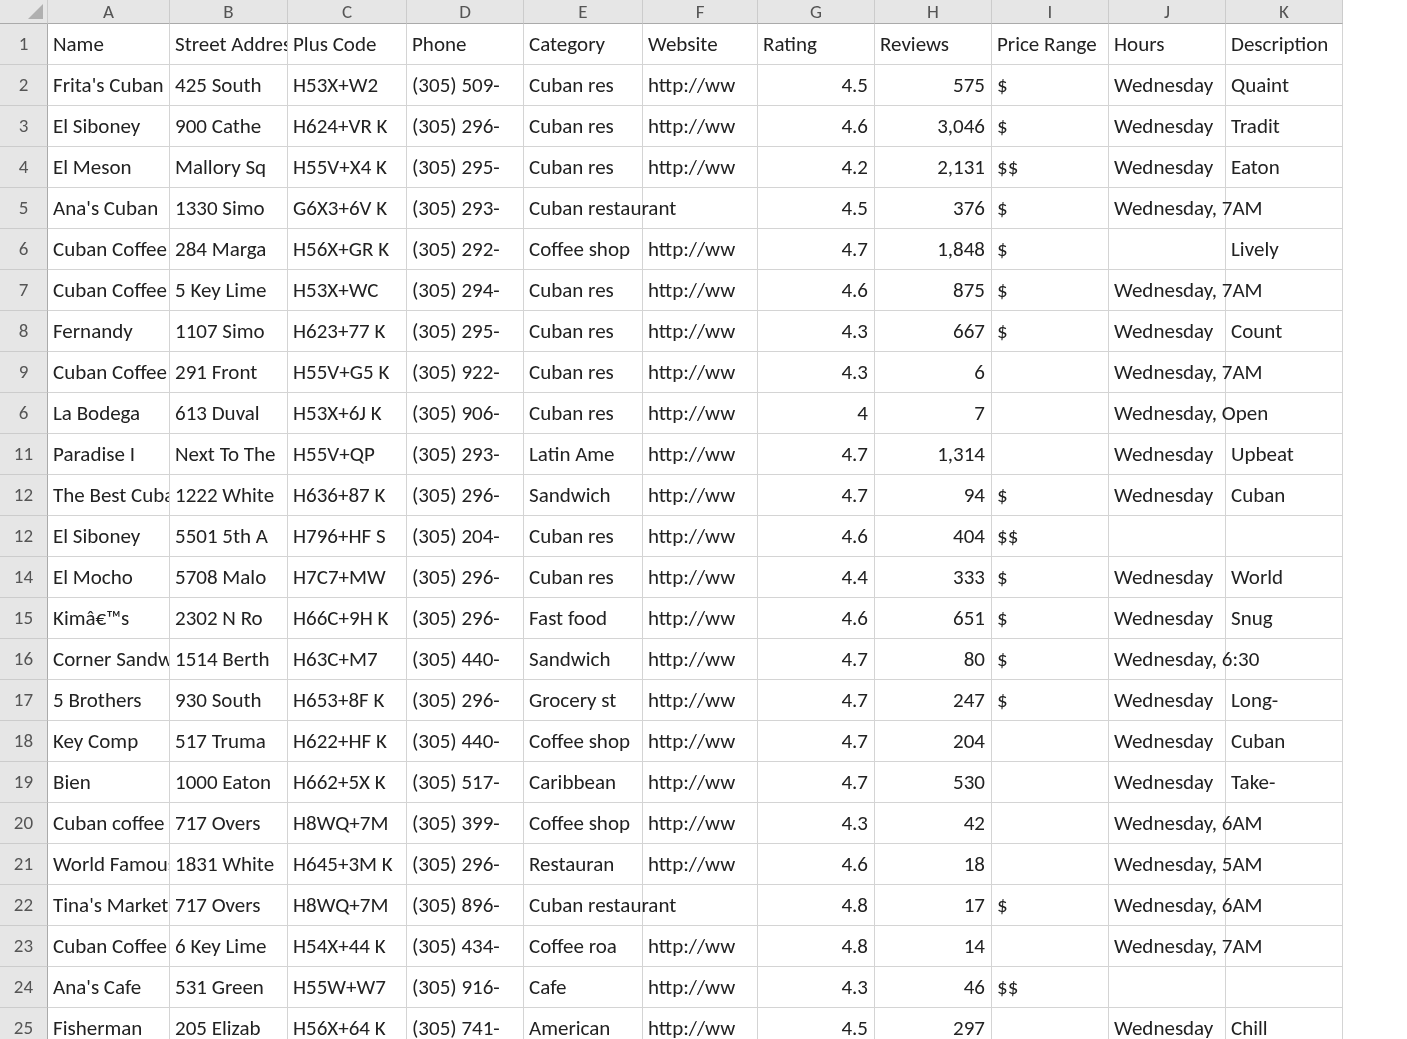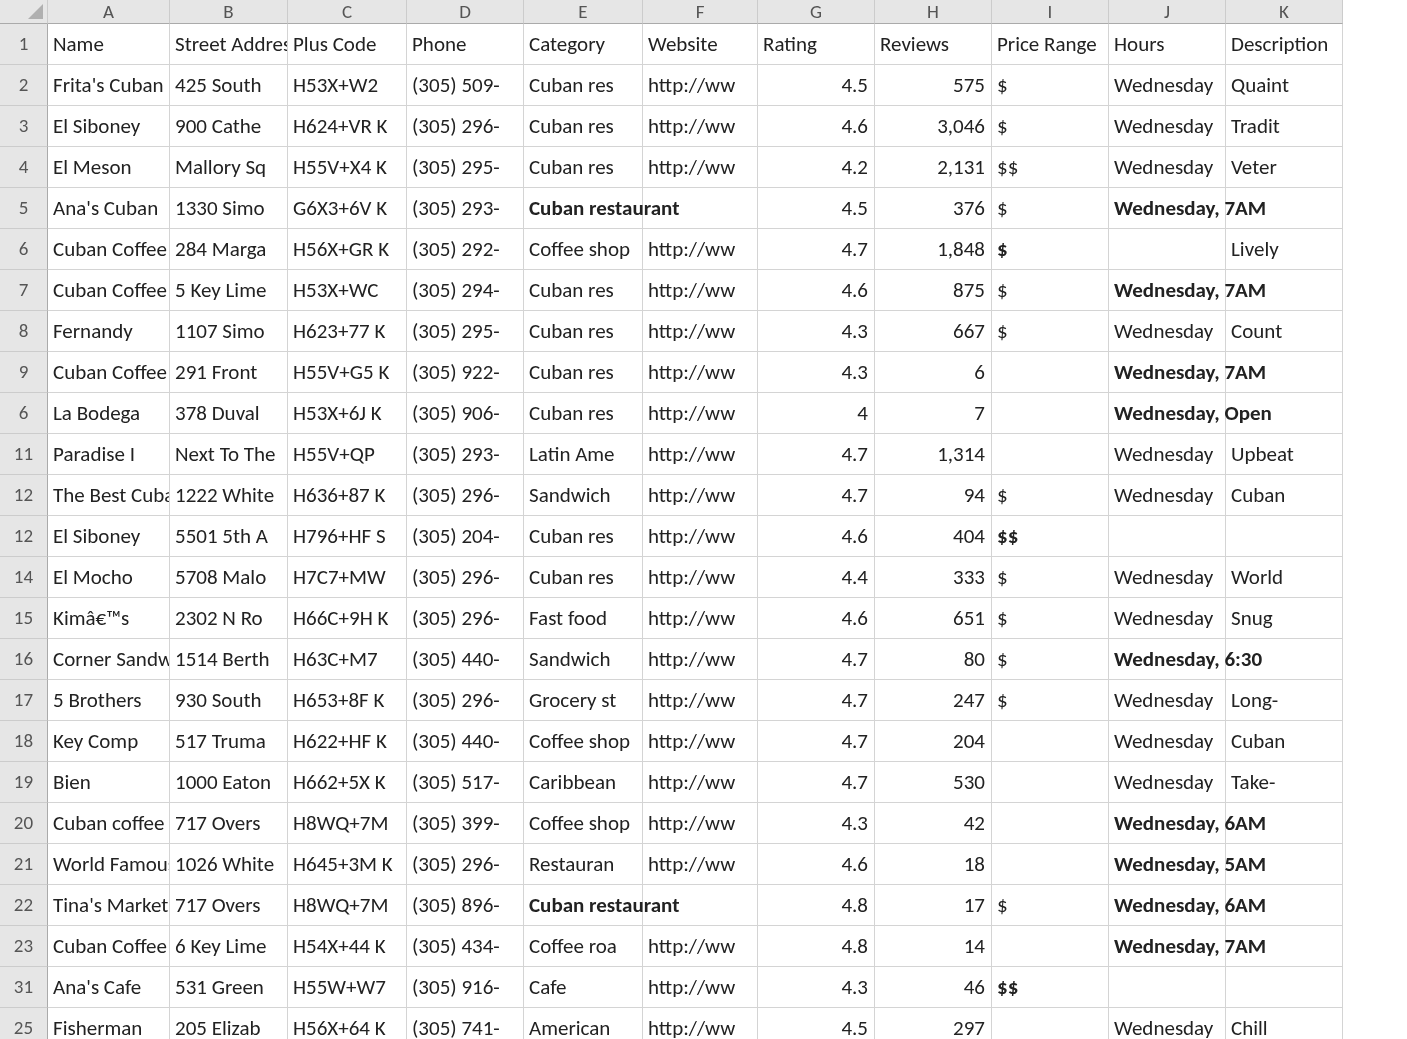--- a/index.html
+++ b/index.html
@@ -59,21 +59,21 @@
     height: 41px;
     line-height: 40px;
     padding: 0 5px;
     white-space: nowrap;
     overflow: hidden;
     font-size: 21px;
     color: #222;
   }
   .cell.num { text-align: right; padding-right: 6px; }
   .cell.overflow { overflow: visible; }
-  .cell .txt { position: relative; z-index: 0; background: transparent; font-weight: bold; }
+  .cell .txt { position: relative; z-index: 0; background: transparent; }
 </style>
 </head>
 <body>
 
 <div class="sheet" id="sheet">
     <div class="corner"></div>
     <div class="colhdr">A</div>
     <div class="colhdr">B</div>
     <div class="colhdr">C</div>
     <div class="colhdr">D</div>
@@ -124,21 +124,21 @@
     <div class="cell">El Meson</div>
     <div class="cell">Mallory Sq</div>
     <div class="cell">H55V+X4 K</div>
     <div class="cell">(305) 295-</div>
     <div class="cell">Cuban res</div>
     <div class="cell">http://ww</div>
     <div class="cell num">4.2</div>
     <div class="cell num">2,131</div>
     <div class="cell">$$</div>
     <div class="cell">Wednesday</div>
-    <div class="cell">Veter</div>
+    <div class="cell">Eaton</div>
     <div class="rowhdr">5</div>
     <div class="cell">Ana's Cuban</div>
     <div class="cell">1330 Simo</div>
     <div class="cell">G6X3+6V K</div>
     <div class="cell">(305) 293-</div>
     <div class="cell overflow"><span class="txt">Cuban restaurant</span></div>
     <div class="cell"></div>
     <div class="cell num">4.5</div>
     <div class="cell num">376</div>
     <div class="cell">$</div>
@@ -187,21 +187,21 @@
     <div class="cell">(305) 922-</div>
     <div class="cell">Cuban res</div>
     <div class="cell">http://ww</div>
     <div class="cell num">4.3</div>
     <div class="cell num">6</div>
     <div class="cell"></div>
     <div class="cell overflow"><span class="txt">Wednesday, 7AM</span></div>
     <div class="cell"></div>
     <div class="rowhdr">6</div>
     <div class="cell">La Bodega</div>
-    <div class="cell">378 Duval</div>
+    <div class="cell">613 Duval</div>
     <div class="cell">H53X+6J K</div>
     <div class="cell">(305) 906-</div>
     <div class="cell">Cuban res</div>
     <div class="cell">http://ww</div>
     <div class="cell num">4</div>
     <div class="cell num">7</div>
     <div class="cell"></div>
     <div class="cell overflow"><span class="txt">Wednesday, Open</span></div>
     <div class="cell"></div>
     <div class="rowhdr">11</div>
@@ -319,21 +319,21 @@
     <div class="cell">(305) 399-</div>
     <div class="cell">Coffee shop</div>
     <div class="cell">http://ww</div>
     <div class="cell num">4.3</div>
     <div class="cell num">42</div>
     <div class="cell"></div>
     <div class="cell overflow"><span class="txt">Wednesday, 6AM</span></div>
     <div class="cell"></div>
     <div class="rowhdr">21</div>
     <div class="cell">World Famous</div>
-    <div class="cell">1026 White</div>
+    <div class="cell">1831 White</div>
     <div class="cell">H645+3M K</div>
     <div class="cell">(305) 296-</div>
     <div class="cell">Restauran</div>
     <div class="cell">http://ww</div>
     <div class="cell num">4.6</div>
     <div class="cell num">18</div>
     <div class="cell"></div>
     <div class="cell overflow"><span class="txt">Wednesday, 5AM</span></div>
     <div class="cell"></div>
     <div class="rowhdr">22</div>
@@ -353,21 +353,21 @@
     <div class="cell">6 Key Lime</div>
     <div class="cell">H54X+44 K</div>
     <div class="cell">(305) 434-</div>
     <div class="cell">Coffee roa</div>
     <div class="cell">http://ww</div>
     <div class="cell num">4.8</div>
     <div class="cell num">14</div>
     <div class="cell"></div>
     <div class="cell overflow"><span class="txt">Wednesday, 7AM</span></div>
     <div class="cell"></div>
-    <div class="rowhdr">31</div>
+    <div class="rowhdr">24</div>
     <div class="cell">Ana's Cafe</div>
     <div class="cell">531 Green</div>
     <div class="cell">H55W+W7</div>
     <div class="cell">(305) 916-</div>
     <div class="cell">Cafe</div>
     <div class="cell">http://ww</div>
     <div class="cell num">4.3</div>
     <div class="cell num">46</div>
     <div class="cell overflow"><span class="txt">$$</span></div>
     <div class="cell"></div>

